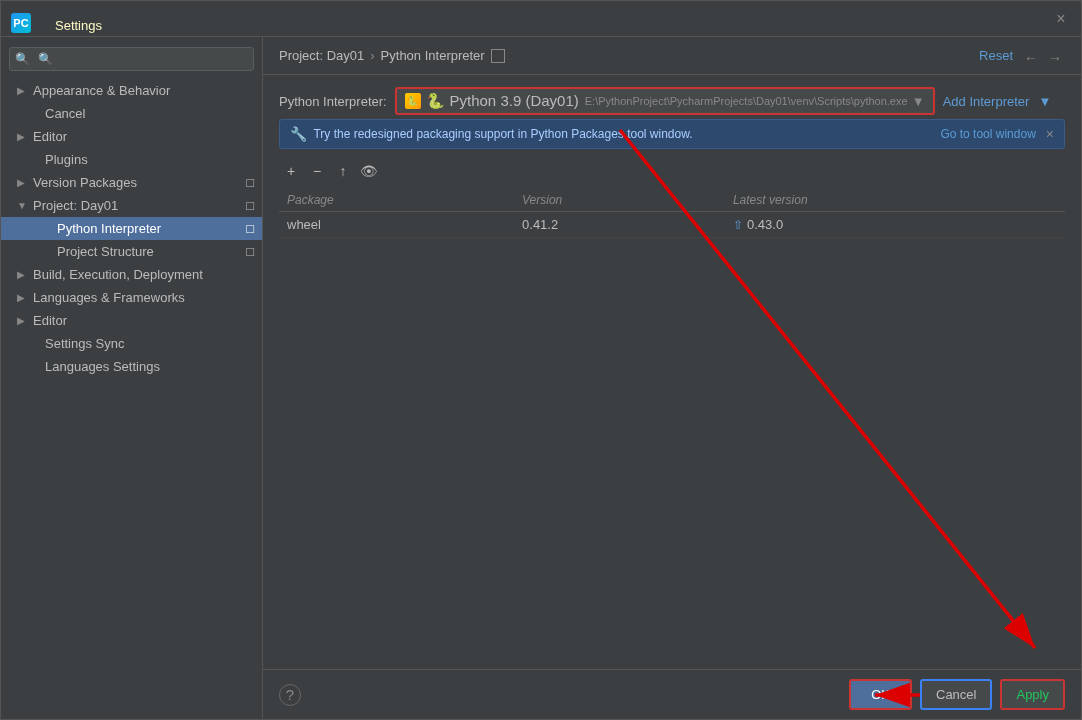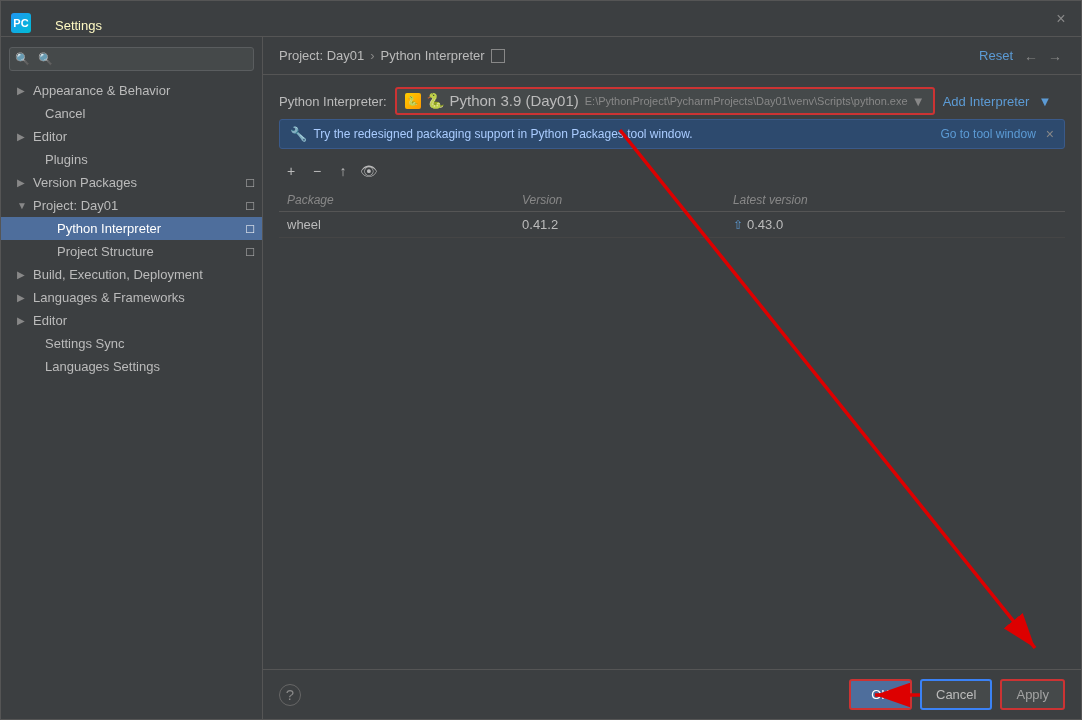--- a/index.html
+++ b/index.html
@@ -358,21 +358,21 @@
       background: #45494a;
       color: #bbbbbb;
       border: 2px solid #3b82f6;
       border-radius: 3px;
       padding: 6px 14px;
       cursor: pointer;
       font-size: 13px;
     }
     .btn-apply {
       background: #45494a;
-      color: #a3a3a3;
+      color: #22c55e;
       border: 2px solid #cc3333;
       border-radius: 3px;
       padding: 6px 14px;
       cursor: pointer;
       font-size: 13px;
     }
 
     
     .overlay {
       position: absolute;

